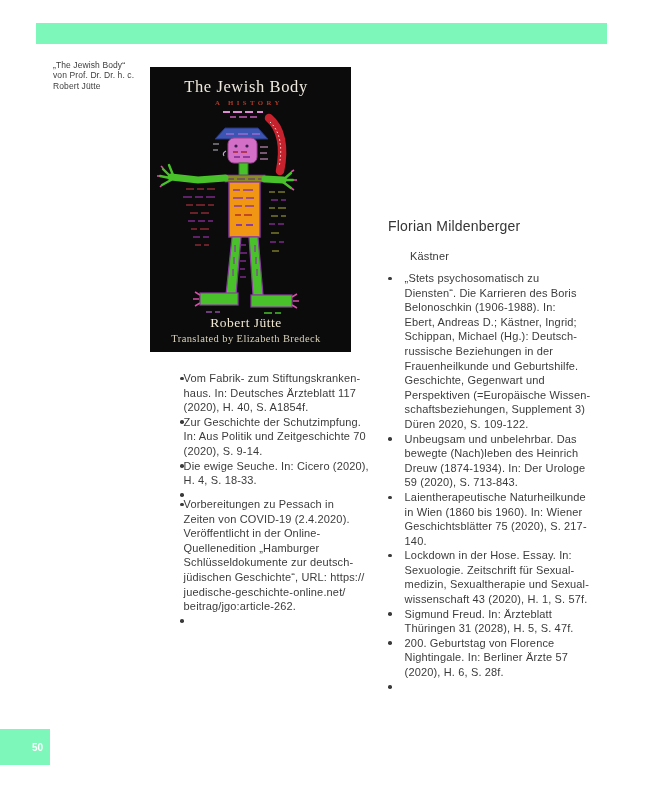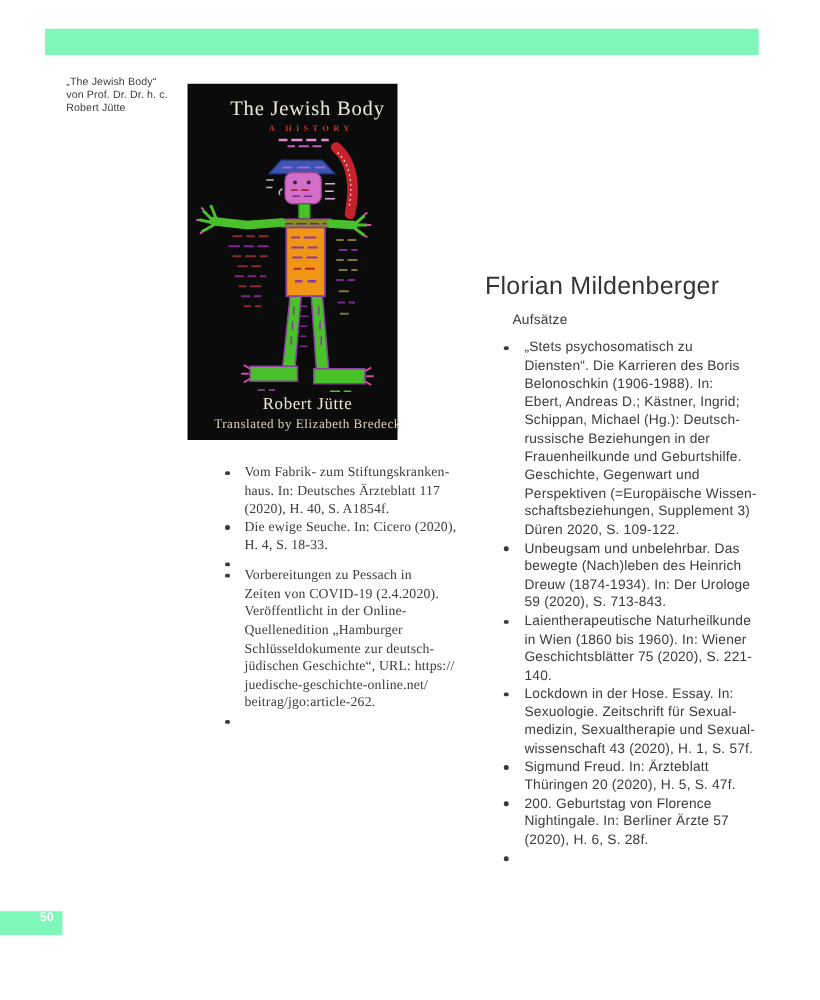--- a/index.html
+++ b/index.html
@@ -5,43 +5,43 @@
   html,body { margin:0; padding:0; background:#ffffff; }
   .page {
     position:relative; width:656px; height:800px; background:#ffffff;
     font-family:"Liberation Sans", sans-serif; color:#3a3a3a; overflow:hidden;padding-left:37px;
   }
   .topbar { position:absolute; left:36px; top:23px; width:571px; height:21px; background:#7df7ba; }
   .caption {
     position:absolute; left:53px; top:60px; width:110px;
     font-size:8.5px; line-height:10.4px; white-space:pre; color:#3d3d3d; letter-spacing:0.1px;
   }
-  .cover { position:absolute; left:150px; top:67px; width:168px; height:285px; background:#0b0b0b; }
+  .cover { position:absolute; left:150px; top:67px; width:201px; height:285px; background:#0b0b0b; }
   .cover svg { display:block; }
   .cv-title { font-family:"Liberation Serif", serif; font-size:16.5px; fill:#eee9de; letter-spacing:0.6px; }
   .cv-sub   { font-family:"Liberation Serif", serif; font-size:6.8px; fill:#ae3b28; letter-spacing:3.4px; font-weight:bold; }
   .cv-author{ font-family:"Liberation Serif", serif; font-size:13.5px; fill:#efe7d2; letter-spacing:0.5px; }
   .cv-trans { font-family:"Liberation Serif", serif; font-size:10.5px; fill:#d9d1ba; letter-spacing:0.4px; }
   .seclabel {
     position:absolute; left:51px; top:224px; font-size:11.5px; font-weight:bold;
     line-height:14px; white-space:pre; color:#7df7ba; letter-spacing:0.4px;
   }
-  .fm-heading { position:absolute; left:388px; top:218px; font-size:20px; letter-spacing:0.2px; color:#353535; }
+  .fm-heading { position:absolute; left:388px; top:218px; font-size:14px; letter-spacing:0.2px; color:#353535; }
   .aufsaetze  { position:absolute; left:410px; top:250px; font-size:11px; letter-spacing:0.15px; }
   .list { position:absolute; }
   .leftlist  { left:180px; top:371px; width:220px; }
-  .rightlist { left:403px; top:271px; width:225px; }
+  .rightlist { left:388px; top:271px; width:225px; }
   .bullet-item { display:flex; align-items:flex-start; }
   .dot { flex:0 0 auto; width:3.6px; height:3.6px; border-radius:50%; background:#3a3a3a; margin-top:5.6px; }
   .item-text { font-size:11px; line-height:14.6px; white-space:pre; letter-spacing:0.15px; color:#3b3b3b; }
-  .leftlist .item-text { margin-left:12px;font-family:Liberation Serif, serif; }
+  .leftlist .item-text { margin-left:0; }
   .rightlist .item-text { margin-left:13px; }
   .pagebar {
-    position:absolute; left:0; top:729px; width:50px; height:19px; background:#7df7ba;
-    display:flex; justify-content:flex-end; box-sizing:border-box; padding-right:7px;
+    position:absolute; left:0; top:729px; width:50px; height:36px; background:#7df7ba;
+    display:flex; align-items:center; justify-content:flex-end; box-sizing:border-box; padding-right:7px;
   }
   .pagebar span { color:#ffffff; font-size:10px; font-weight:bold; }
 </style>
 </head>
 <body>
 
 <div class="page">
 
   <div class="topbar"></div>
 
@@ -151,20 +151,26 @@
 
   <div class="list leftlist">
     <div class="bullet-item">
       <span class="dot"></span>
       <div class="item-text">Vom Fabrik- zum Stiftungskranken-
 haus. In: Deutsches Ärzteblatt 117
 (2020), H. 40, S. A1854f.</div>
     </div>
     <div class="bullet-item">
       <span class="dot"></span>
+      <div class="item-text">Zur Geschichte der Schutzimpfung.
+In: Aus Politik und Zeitgeschichte 70
+(2020), S. 9-14.</div>
+    </div>
+    <div class="bullet-item">
+      <span class="dot"></span>
       <div class="item-text">Die ewige Seuche. In: Cicero (2020),
 H. 4, S. 18-33.</div>
     </div>
     <div class="bullet-item">
       <span class="dot"></span>
     </div>
     <div class="bullet-item">
       <span class="dot"></span>
       <div class="item-text">Vorbereitungen zu Pessach in
 Zeiten von COVID-19 (2.4.2020).
@@ -174,21 +180,21 @@
 jüdischen Geschichte“, URL: https://
 juedische-geschichte-online.net/
 beitrag/jgo:article-262.</div>
     </div>
     <div class="bullet-item">
       <span class="dot"></span>
     </div>
   </div>
 
   <div class="fm-heading">Florian Mildenberger</div>
-  <div class="aufsaetze">Aufsätze</div>
+  <div class="aufsaetze">Kästner</div>
 
   <div class="list rightlist">
     <div class="bullet-item">
       <span class="dot"></span>
       <div class="item-text">„Stets psychosomatisch zu
 Diensten“. Die Karrieren des Boris
 Belonoschkin (1906-1988). In:
 Ebert, Andreas D.; Kästner, Ingrid;
 Schippan, Michael (Hg.): Deutsch-
 russische Beziehungen in der
@@ -202,34 +208,34 @@
       <span class="dot"></span>
       <div class="item-text">Unbeugsam und unbelehrbar. Das
 bewegte (Nach)leben des Heinrich
 Dreuw (1874-1934). In: Der Urologe
 59 (2020), S. 713-843.</div>
     </div>
     <div class="bullet-item">
       <span class="dot"></span>
       <div class="item-text">Laientherapeutische Naturheilkunde
 in Wien (1860 bis 1960). In: Wiener
-Geschichtsblätter 75 (2020), S. 221-
+Geschichtsblätter 75 (2020), S. 217-
 140.</div>
     </div>
     <div class="bullet-item">
       <span class="dot"></span>
       <div class="item-text">Lockdown in der Hose. Essay. In:
 Sexuologie. Zeitschrift für Sexual-
 medizin, Sexualtherapie und Sexual-
 wissenschaft 43 (2020), H. 1, S. 57f.</div>
     </div>
     <div class="bullet-item">
       <span class="dot"></span>
       <div class="item-text">Sigmund Freud. In: Ärzteblatt
-Thüringen 20 (2020), H. 5, S. 47f.</div>
+Thüringen 31 (2028), H. 5, S. 47f.</div>
     </div>
     <div class="bullet-item">
       <span class="dot"></span>
       <div class="item-text">200. Geburtstag von Florence
 Nightingale. In: Berliner Ärzte 57
 (2020), H. 6, S. 28f.</div>
     </div>
     <div class="bullet-item">
       <span class="dot"></span>
     </div>

